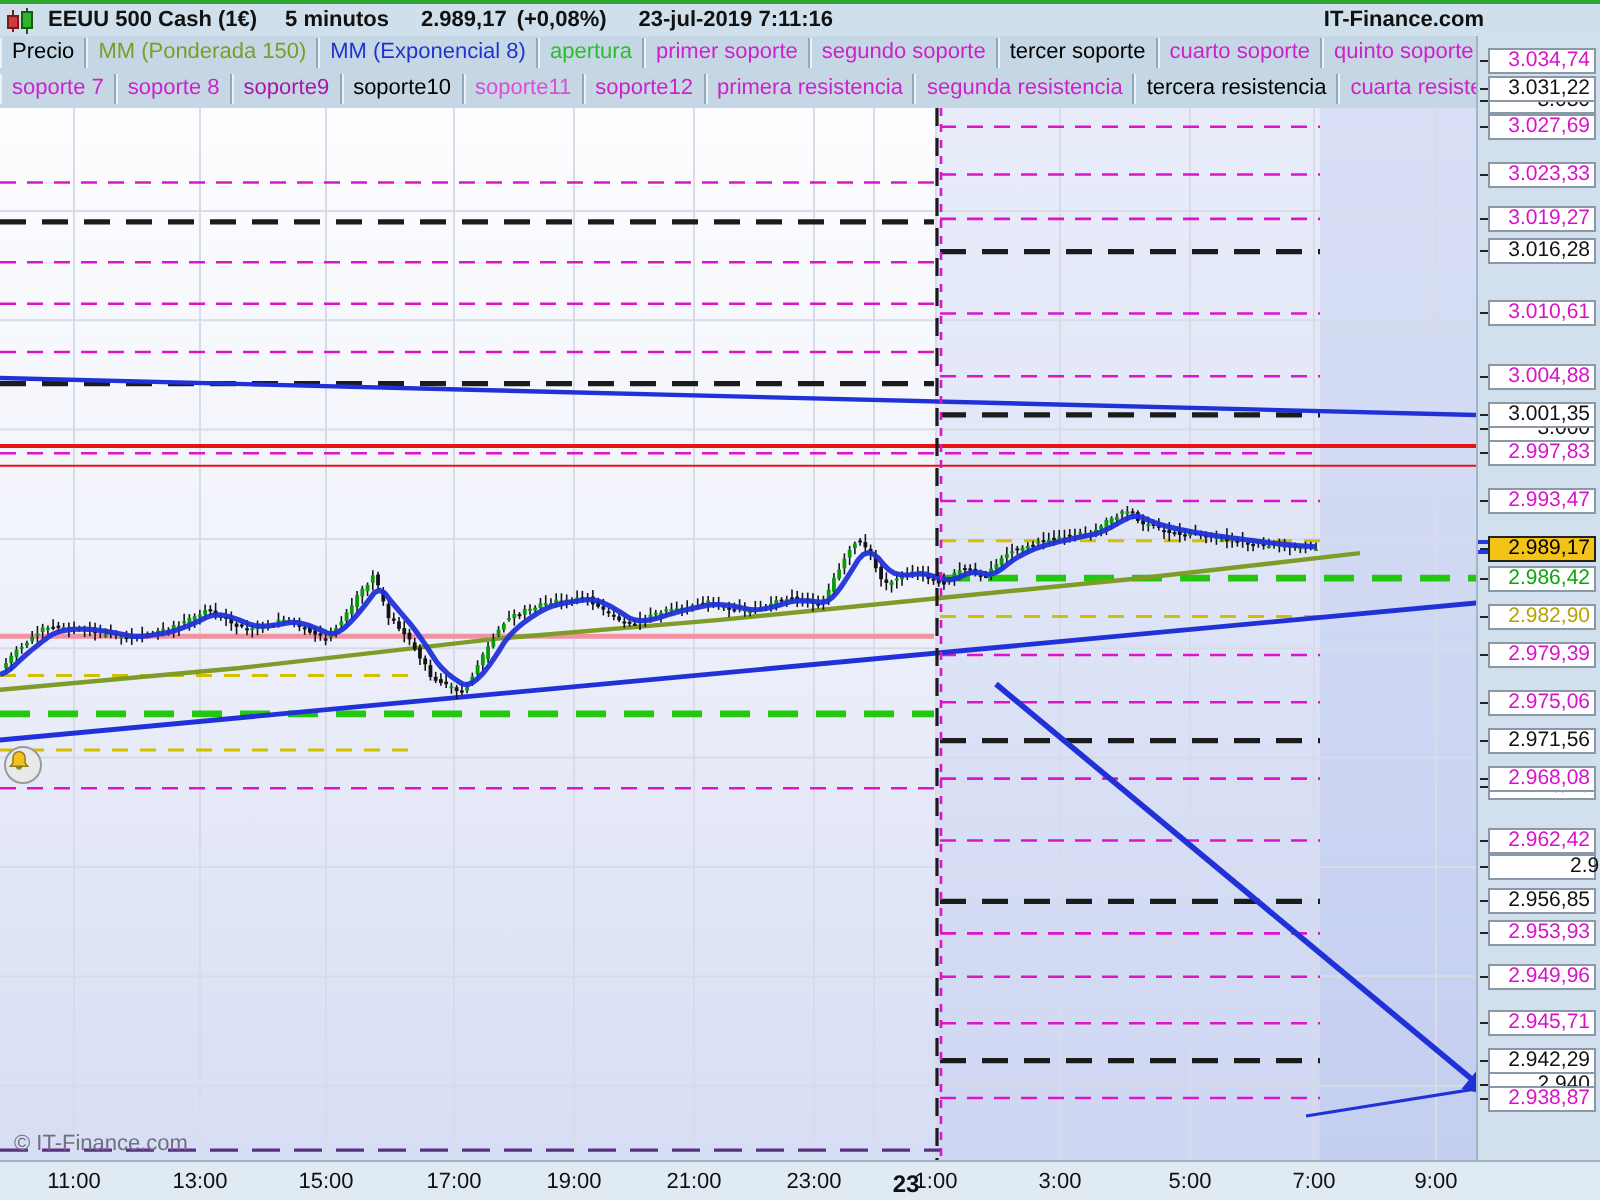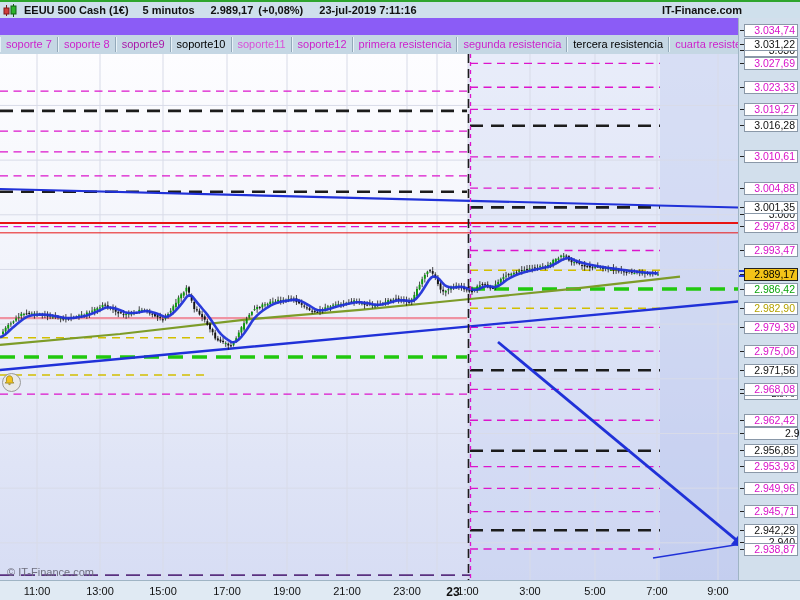--- a/index.html
+++ b/index.html
@@ -1,17 +1,17 @@
 <!DOCTYPE html>
 <html><head>
 <meta charset="utf-8">
 <style>
   html,body{margin:0;padding:0;width:800px;height:600px;overflow:hidden;
     font-family:"Liberation Sans",sans-serif;background:#cfe0ec;}
-  #win{position:relative;width:800px;height:600px;border-top:2px solid #2ea52e;box-sizing:border-box;background:#8b5cf6;}
+  #win{position:relative;width:800px;height:600px;border-top:2px solid #2ea52e;box-sizing:border-box;background:#ffffff;}
   
   #titlebar{position:absolute;left:0;top:0;width:800px;height:16px;display:flex;align-items:center;
     background:#cfe0ec;font-size:11px;font-weight:bold;color:#111;white-space:nowrap;}
   #titlebar .sym-icon{margin:0 5px 0 3px;display:inline-flex;}
   #titlebar .tf{margin-left:14px}  #titlebar .px{margin-left:16px}
   #titlebar .chg{margin-left:5px}  #titlebar .dt{margin-left:16px}
   #titlebar .brand{margin-left:auto;margin-right:58px;}
   
   .indrow{position:absolute;left:0;width:738px;height:17px;background:#c5d7e4;overflow:hidden;
     display:flex;align-items:center;white-space:nowrap;}
@@ -54,20 +54,31 @@
       </svg>
     </span>
     <span>EEUU 500 Cash (1€)</span>
     <span class="tf">5 minutos</span>
     <span class="px">2.989,17</span>
     <span class="chg">(+0,08%)</span>
     <span class="dt">23-jul-2019 7:11:16</span>
     <span class="brand">IT-Finance.com</span>
   </div>
 
+  <div id="row1" class="indrow">
+      <span class="chip" style="color: rgb(0, 0, 0);">Precio</span>
+      <span class="chip" style="color: rgb(125, 156, 40);">MM (Ponderada 150)</span>
+      <span class="chip" style="color: rgb(34, 51, 204);">MM (Exponencial 8)</span>
+      <span class="chip" style="color: rgb(46, 187, 46);">apertura</span>
+      <span class="chip" style="color: rgb(204, 34, 204);">primer soporte</span>
+      <span class="chip" style="color: rgb(204, 34, 204);">segundo soporte</span>
+      <span class="chip" style="color: rgb(0, 0, 0);">tercer soporte</span>
+      <span class="chip" style="color: rgb(204, 34, 204);">cuarto soporte</span>
+      <span class="chip" style="color: rgb(204, 34, 204);">quinto soporte</span>
+    </div>
   <div id="row2" class="indrow">
       <span class="chip" style="color: rgb(204, 34, 204);">soporte 7</span>
       <span class="chip" style="color: rgb(204, 34, 204);">soporte 8</span>
       <span class="chip" style="color: rgb(169, 22, 169);">soporte9</span>
       <span class="chip" style="color: rgb(0, 0, 0);">soporte10</span>
       <span class="chip" style="color: rgb(217, 79, 217);">soporte11</span>
       <span class="chip" style="color: rgb(204, 34, 204);">soporte12</span>
       <span class="chip" style="color: rgb(204, 34, 204);">primera resistencia</span>
       <span class="chip" style="color: rgb(204, 34, 204);">segunda resistencia</span>
       <span class="chip" style="color: rgb(0, 0, 0);">tercera resistencia</span>

